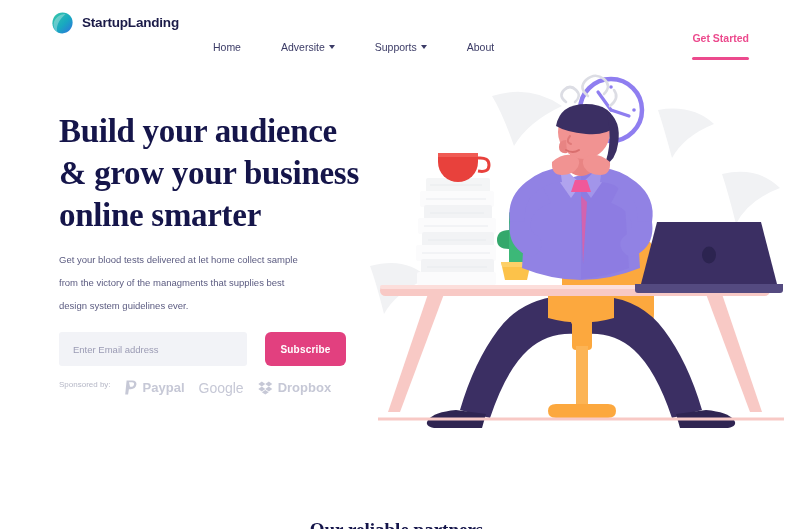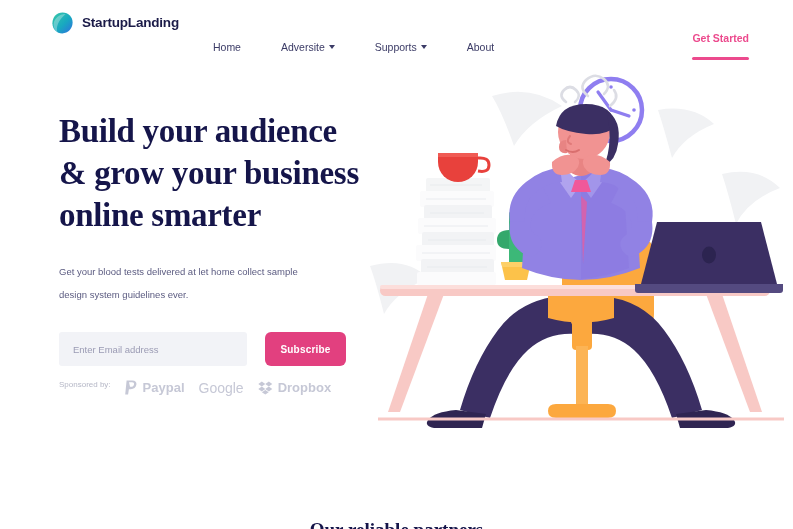--- a/index.html
+++ b/index.html
@@ -58,21 +58,21 @@
 
   
   .hero-left { position: absolute; left: 59px; top: 110px; width: 330px; }
   .headline {
     font-family: "Liberation Serif", serif;
     font-size: 33px; line-height: 42px; font-weight: bold;
     color: #15154a; letter-spacing: -0.3px;
   }
   .headline .l { display: block; white-space: nowrap; }
   .hero-desc {
-    margin-top: 24px;
+    margin-top: 12px;
     font-size: 9.5px; line-height: 23px; color: #5b5b80;
     width: 265px;
   }
   .hero-desc .l { display: block; }
 
   
   .subscribe-form {
     position: absolute; left: 59px; top: 332px;
     display: flex; align-items: stretch; gap: 8px;
   }
@@ -165,20 +165,21 @@
   </div>
 
   <div class="hero-left">
     <h1 class="headline">
       <span class="l">Build your audience</span>
       <span class="l">&amp; grow your business</span>
       <span class="l">online smarter</span>
     </h1>
     <p class="hero-desc">
       <span class="l">Get your blood tests delivered at let home collect sample</span>
+      <span class="l">from the victory of the managments that supplies best</span>
       <span class="l">design system guidelines ever.</span>
     </p>
   </div>
 
   <div class="subscribe-form">
     <input class="email-input" type="text" placeholder="Enter Email address" style="">
     <button class="subscribe-btn">Subscribe</button>
   </div>
 
   <div class="sponsors">

